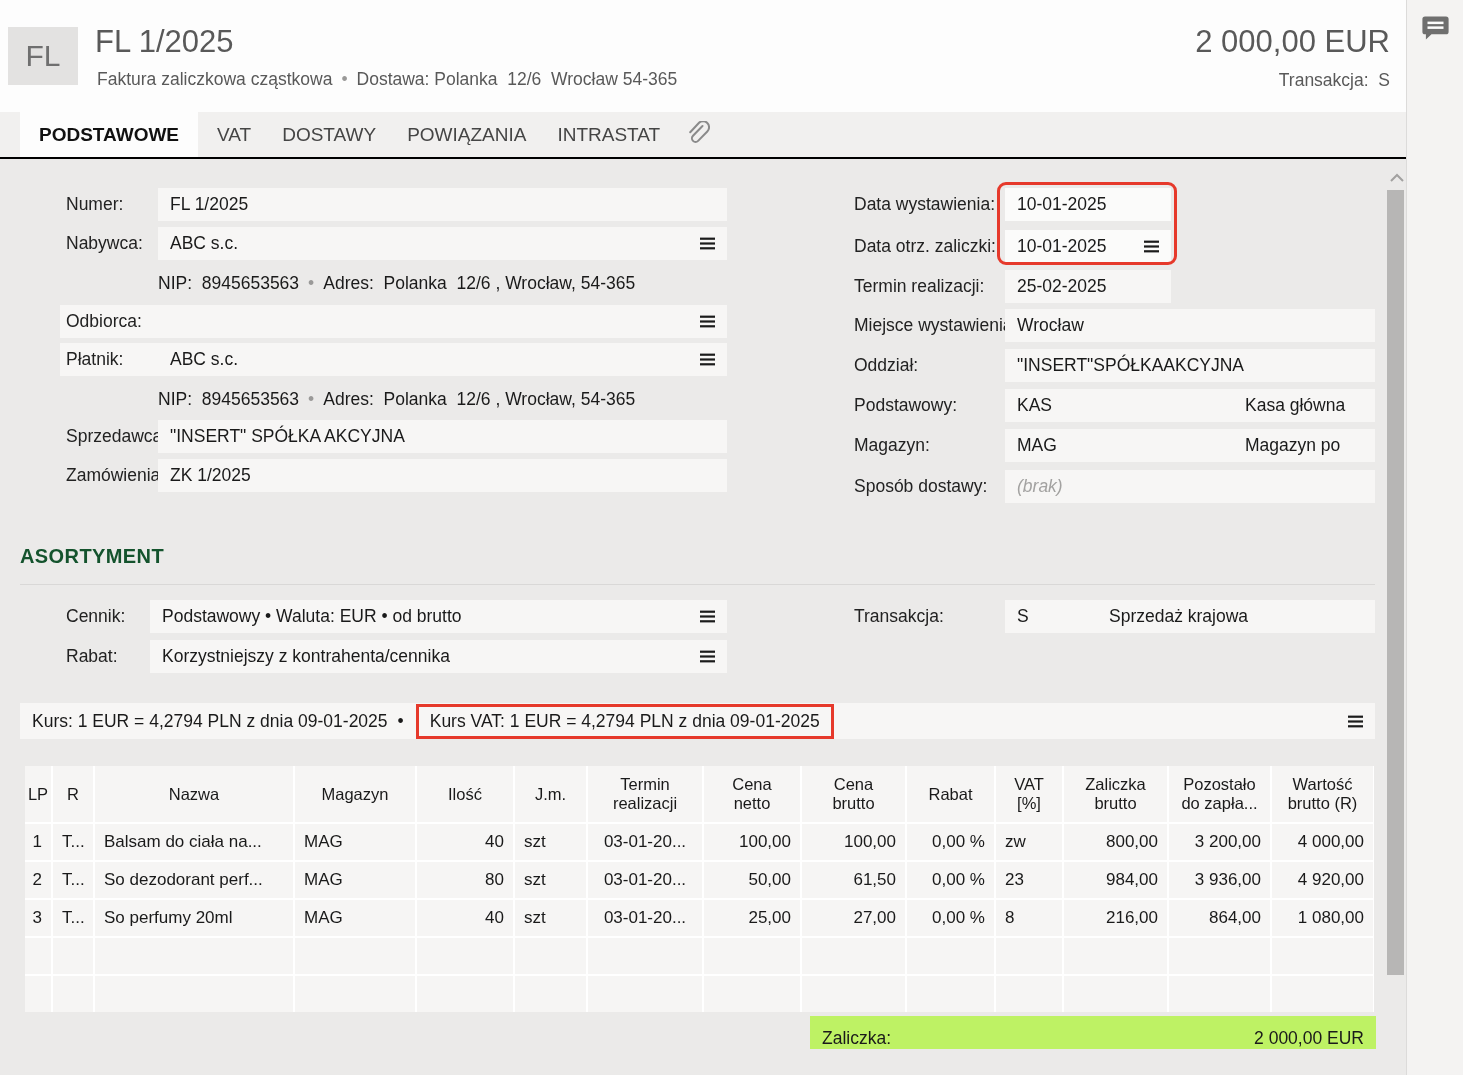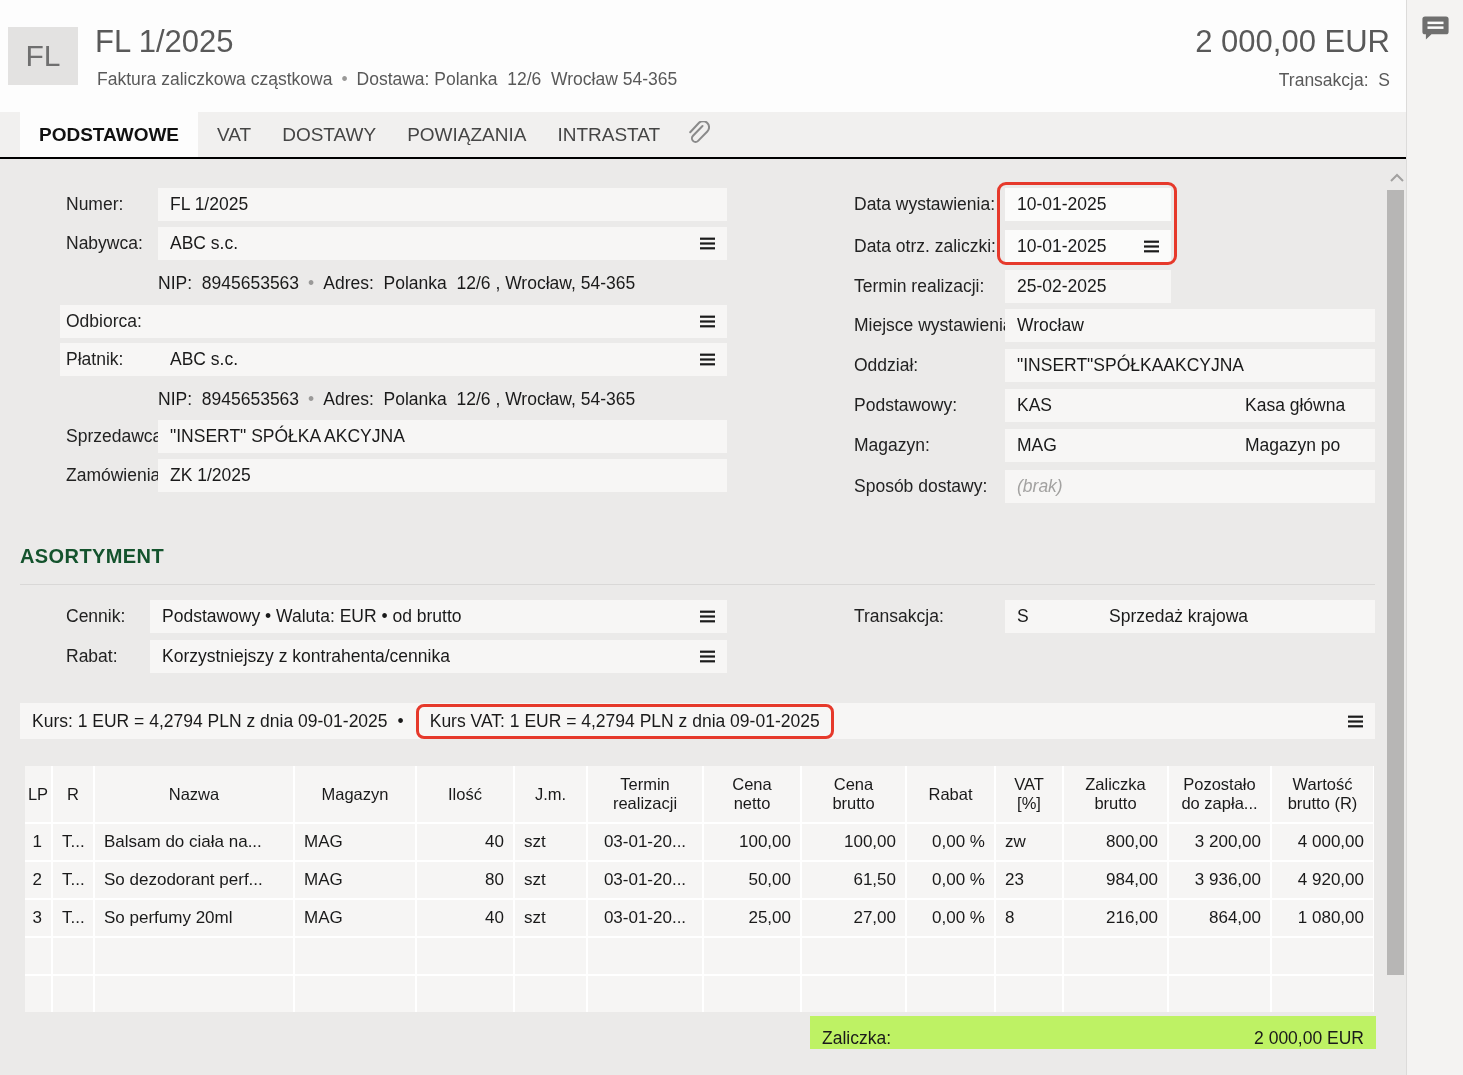--- a/index.html
+++ b/index.html
@@ -39,21 +39,21 @@
   .fld .sub { display:inline-block; }
   .burger { margin-left:auto; flex:none; display:flex; align-items:center; }
   .infoline { position:absolute; height:30px; display:flex; align-items:center;
               font-size:17.5px; color:#1a1a1a; white-space:pre; }
   .ital { font-style:italic; color:#a3a2a1; }
   .red-box { position:absolute; border:3px solid #e6392b; border-radius:9px; background:transparent; z-index:6; }
   .section-title { position:absolute; left:20px; top:545px; font-size:20px; font-weight:bold;
                    color:#14532d; letter-spacing:0.4px; }
   .hr { position:absolute; left:20px; top:584px; width:1355px; height:1px; background:#d9d8d7; }
   .kurs-fld { overflow:visible; }
-  .red-span { border:3px solid #e6392b; border-radius:8px; padding:4px 11px; white-space:pre; }
+  .red-span { border:3px solid #e6392b; border-radius:0; padding:4px 11px; white-space:pre; }
   
   .tbl { position:absolute; left:25px; top:766px; width:1349px; display:grid;
          grid-template-columns:26px 40px 198px 120px 96px 71px 114px 96px 103px 87px 66px 103px 101px 101px;
          gap:2px; background:#ffffff; }
   .th { height:56px; background:#f6f5f4; display:flex; align-items:center; justify-content:center;
         text-align:center; font-size:16.5px; line-height:1.15; white-space:pre-line; color:#1a1a1a; padding:0 2px; }
   .td { height:36px; background:#f6f5f4; display:flex; align-items:center; padding:0 9px;
         font-size:17px; white-space:pre; overflow:hidden; }
   .ar { justify-content:flex-end; }
   .ac { justify-content:center; }

